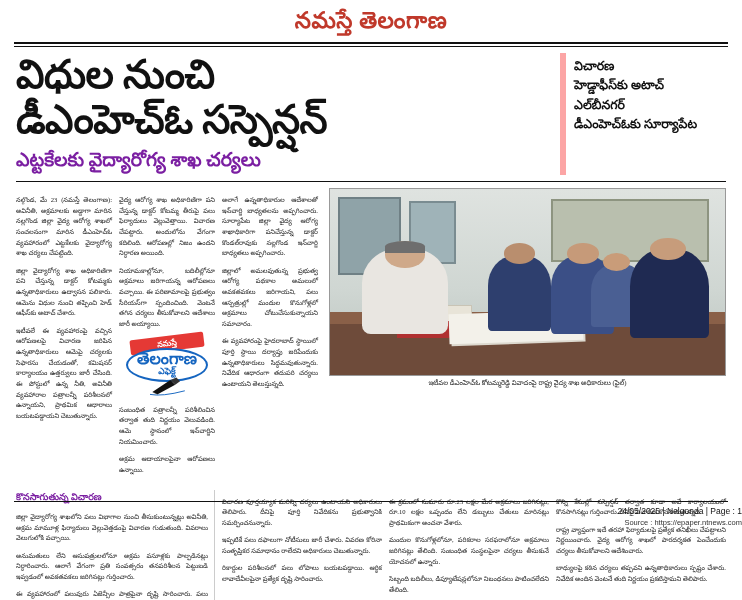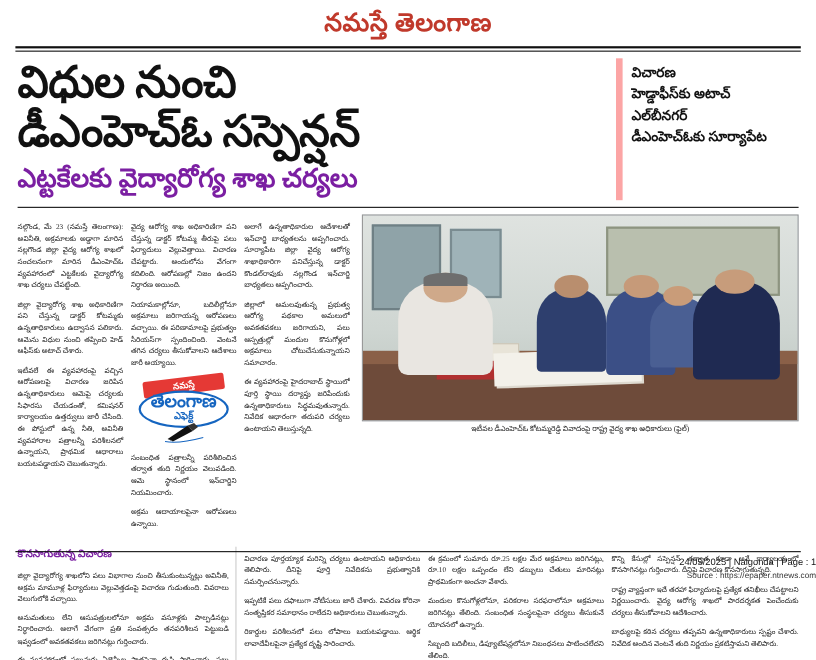--- a/index.html
+++ b/index.html
@@ -55,21 +55,21 @@
     font-family: "Liberation Serif", serif;
     font-size: 40px;
     line-height: 1.08;
     letter-spacing: -0.5px;
     white-space: nowrap;
   }
   .headline-l2 { margin-top: 2px; }
   .subhead {
     color: #7b1fa2;
     font-weight: bold;
-    font-size: 24px;
+    font-size: 19px;
     margin-top: 8px;
     font-family: "Liberation Serif", serif;
   }
   .bullets {
     width: 166px;
     flex: 0 0 166px;
     border-left: 6px solid #fca5a5;
     padding-left: 8px;
     padding-top: 4px;
   }

